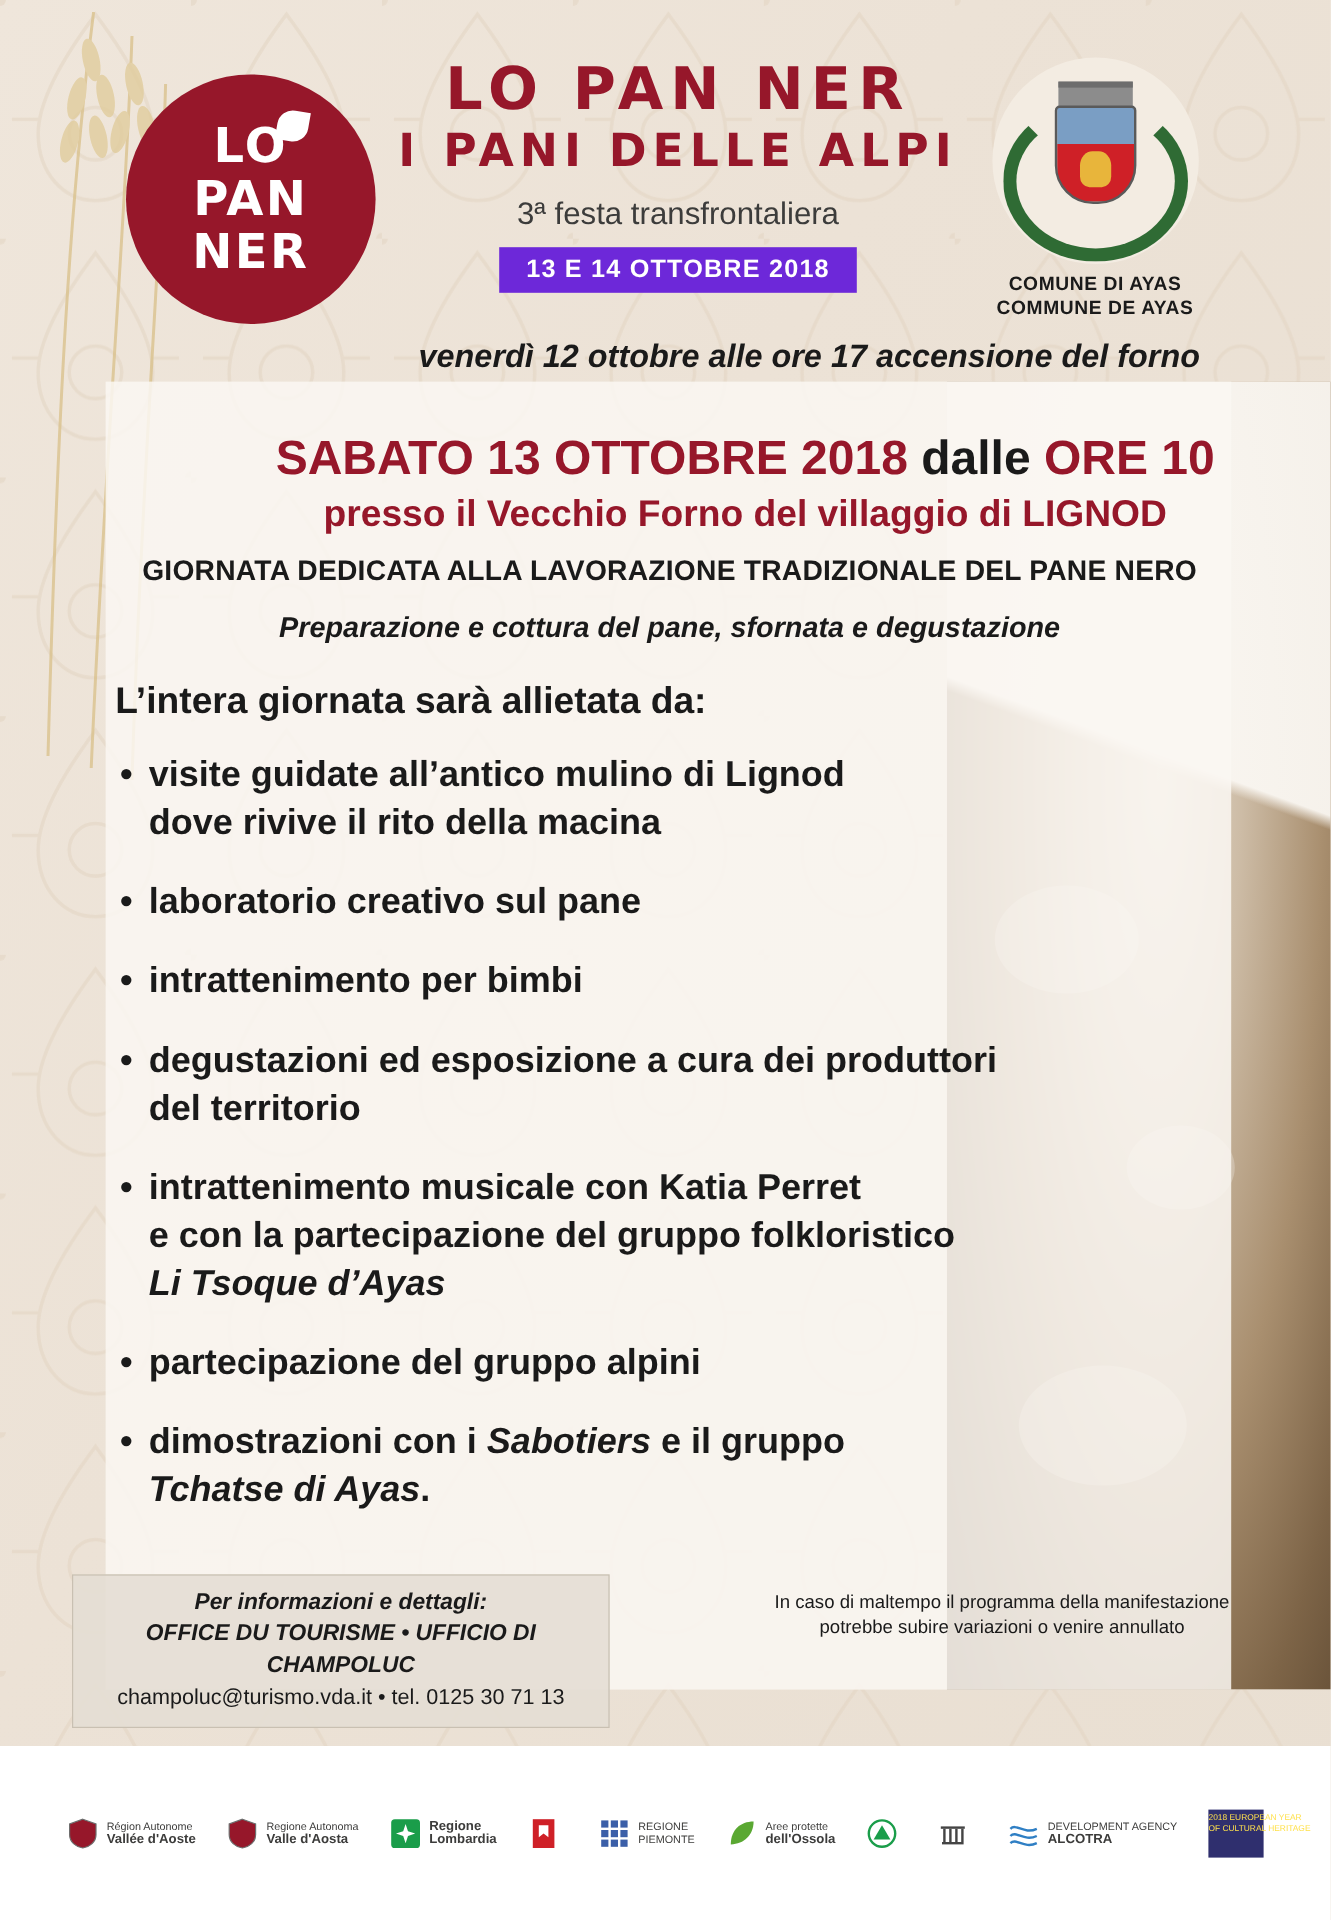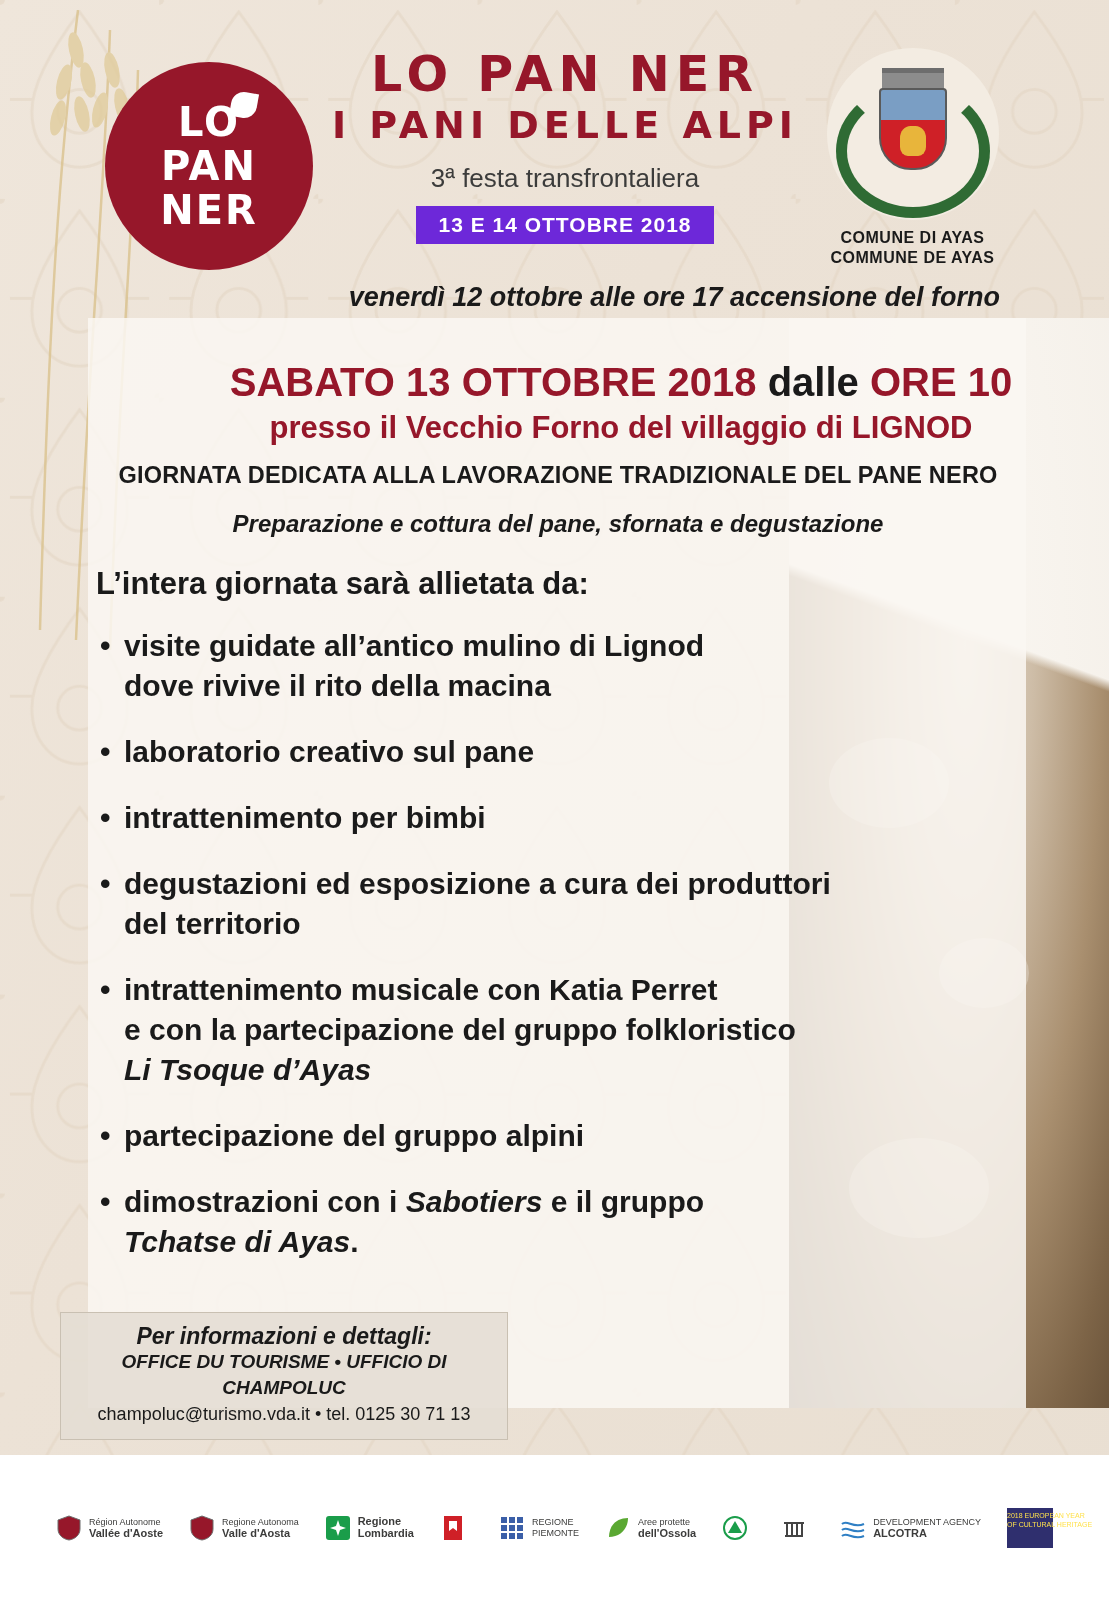--- a/index.html
+++ b/index.html
@@ -321,21 +321,21 @@
     position: absolute;
     left: 60px;
     top: 1312px;
     width: 430px;
     background: rgba(228, 222, 212, 0.9);
     border: 1px solid #c9c0b2;
     padding: 10px 8px 12px 8px;
     text-align: center;
     color: #1a1a1a;
   }
-  .info-box .l1 { font-size: 23px; font-style: italic; font-weight: bold; line-height: 26px;}
+  .info-box .l1 { font-size: 19px; font-style: italic; font-weight: bold; line-height: 26px;}
   .info-box .l2 { font-size: 19px; font-style: italic; font-weight: bold; line-height: 26px;}
   .info-box .l3 { font-size: 18px; line-height: 26px;}
   .weather-note {
     position: absolute;
     left: 640px;
     top: 1325px;
     width: 390px;
     text-align: center;
     color: #1a1a1a;
     font-size: 15.5px;
@@ -482,20 +482,24 @@
       <div class="bullet">dimostrazioni con i <i>Sabotiers</i> e il gruppo<br><i>Tchatse di Ayas</i>.</div>
     </div>
   </div>
 
   <div class="info-box">
     <div class="l1">Per informazioni e dettagli:</div>
     <div class="l2">OFFICE DU TOURISME • UFFICIO DI CHAMPOLUC</div>
     <div class="l3">champoluc@turismo.vda.it • tel. 0125 30 71 13</div>
   </div>
 
+  <div class="weather-note">
+    <div>In caso di maltempo il programma della manifestazione</div>
+    <div>potrebbe subire variazioni o venire annullato</div>
+  </div>
 
 
   <div class="bg-bottom-white"></div>
 
   <div class="sponsors">
 
     <div class="sp">
       <svg class="sp-mark" viewBox="0 0 26 26">
         <path d="M13 1 L24 5 V14 C24 20 19 24 13 25 C7 24 2 20 2 14 V5 Z" fill="#96172a" stroke="#6d6d6d" stroke-width="1"></path>
       </svg>

